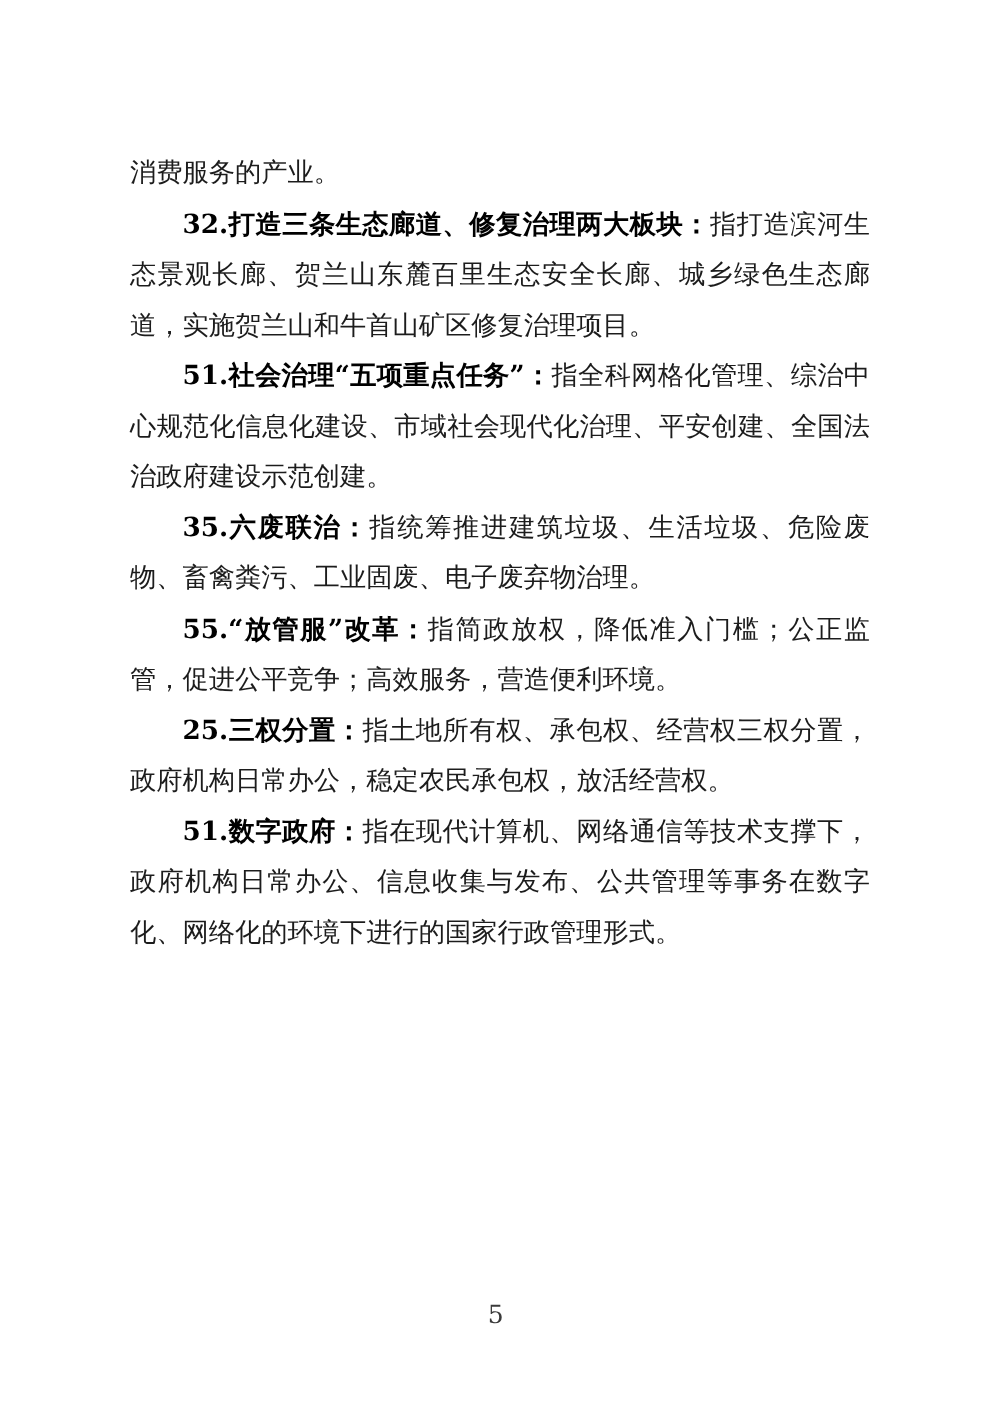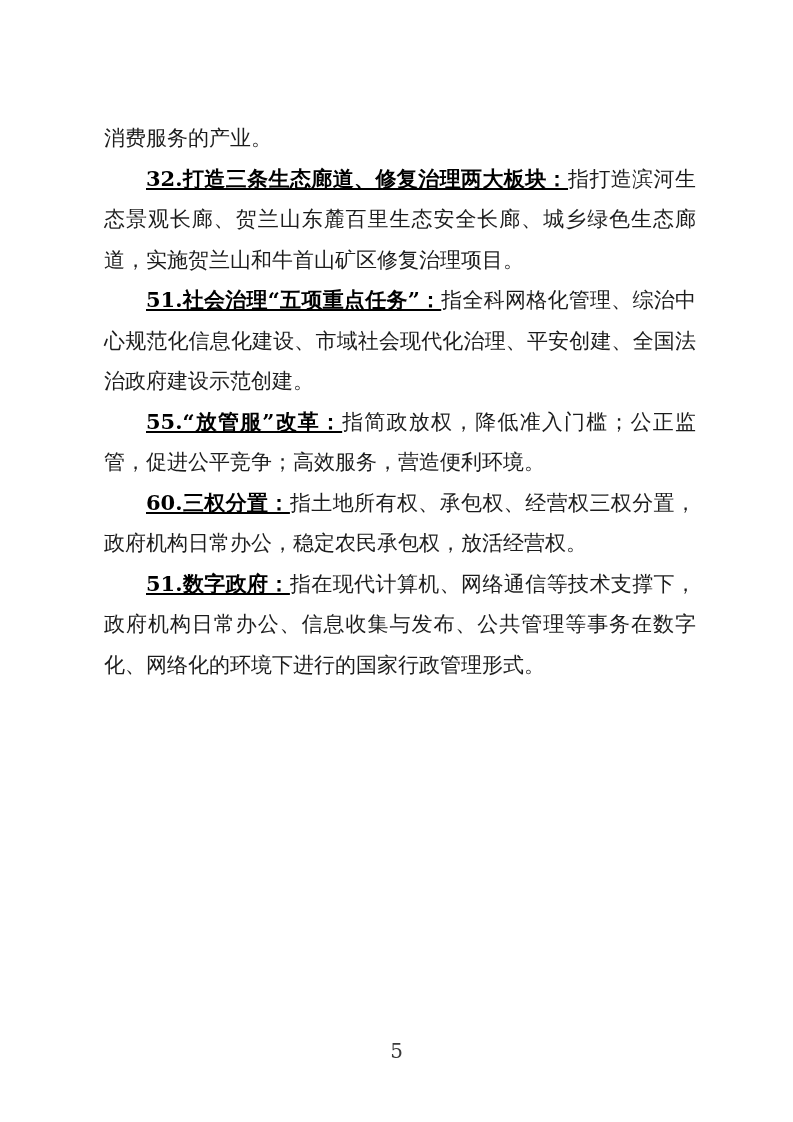--- a/index.html
+++ b/index.html
@@ -31,21 +31,20 @@
     margin: 0;
     padding: 0;
     text-indent: 2em;
   }
   .para.no-indent {
     text-indent: 0;
   }
   .lead {
     font-weight: 700;
     color: #000000;
-    text-decoration: underline;
   }
   .page-number {
     position: absolute;
     top: 1036px;
     left: 0;
     width: 100%;
     text-align: center;
     font-size: 20px;
     line-height: 30px;
     color: #3a3a3a;
@@ -58,23 +57,24 @@
 <div class="page">
   <div class="content">
     <p class="para no-indent">消费服务的产业。</p>
     <div>
 
         <p class="para"><b class="lead">32.打造三条生态廊道、修复治理两大板块：</b><span>指打造滨河生态景观长廊、贺兰山东麓百里生态安全长廊、城乡绿色生态廊道，实施贺兰山和牛首山矿区修复治理项目。</span></p>
 
         <p class="para"><b class="lead">51.社会治理“五项重点任务”：</b><span>指全科网格化管理、综治中心规范化信息化建设、市域社会现代化治理、平安创建、全国法治政府建设示范创建。</span></p>
 
 
+        <p class="para"><b class="lead">35.六废联治：</b><span>指统筹推进建筑垃圾、生活垃圾、危险废物、畜禽粪污、工业固废、电子废弃物治理。</span></p>
 
         <p class="para"><b class="lead">55.“放管服”改革：</b><span>指简政放权，降低准入门槛；公正监管，促进公平竞争；高效服务，营造便利环境。</span></p>
 
-        <p class="para"><b class="lead">60.三权分置：</b><span>指土地所有权、承包权、经营权三权分置，政府机构日常办公，稳定农民承包权，放活经营权。</span></p>
+        <p class="para"><b class="lead">25.三权分置：</b><span>指土地所有权、承包权、经营权三权分置，政府机构日常办公，稳定农民承包权，放活经营权。</span></p>
 
         <p class="para"><b class="lead">51.数字政府：</b><span>指在现代计算机、网络通信等技术支撑下，政府机构日常办公、信息收集与发布、公共管理等事务在数字化、网络化的环境下进行的国家行政管理形式。</span></p>
 
       </div>
   </div>
   <div class="page-number">5</div>
 </div>
 
 </body></html>

